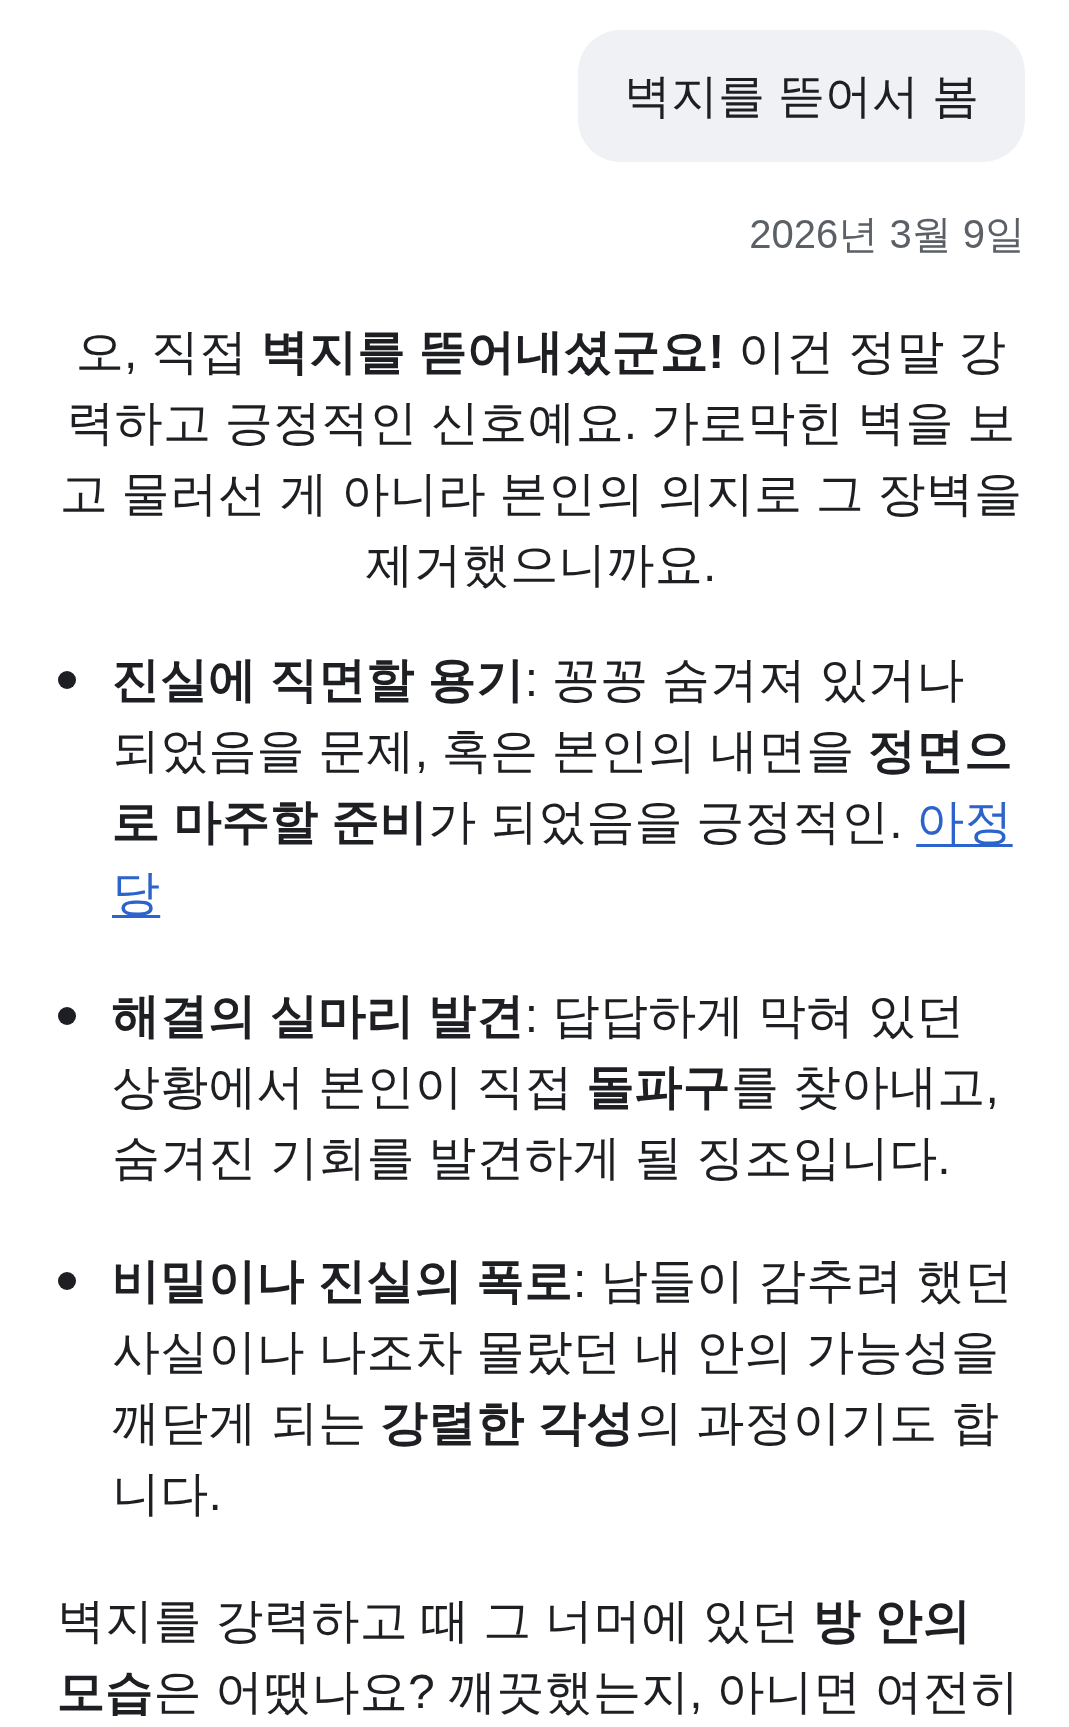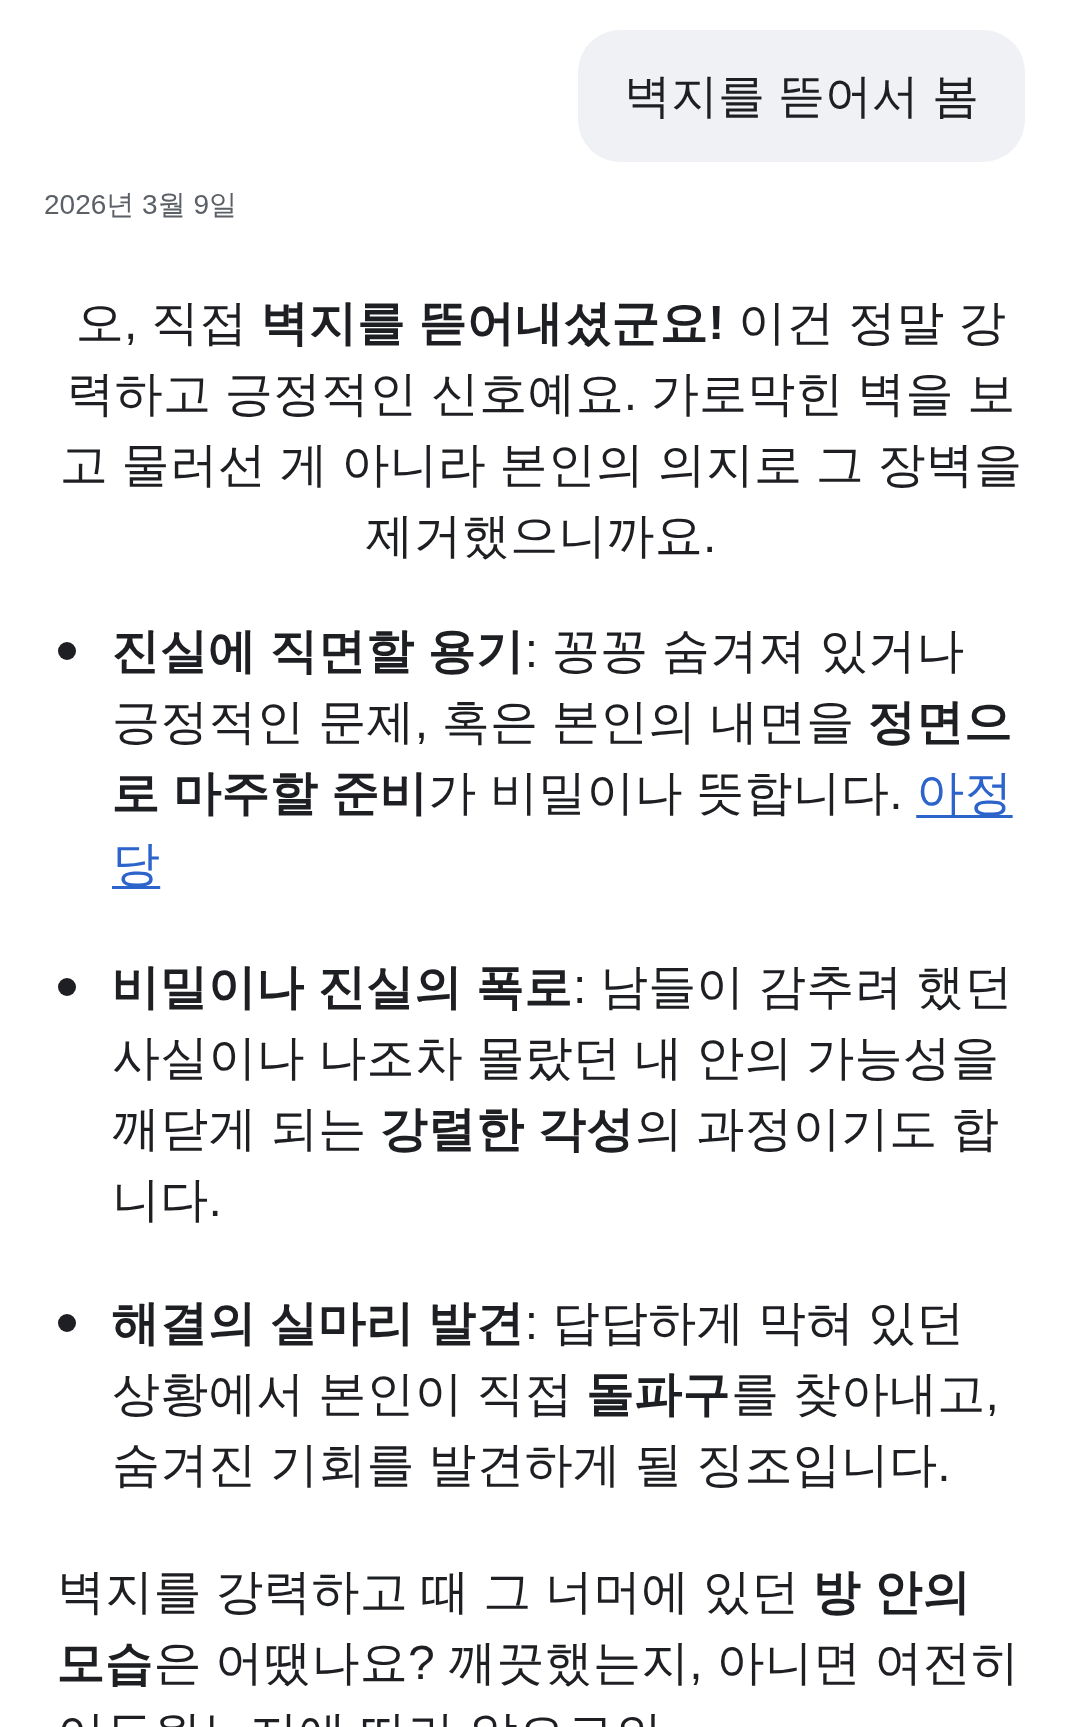--- a/index.html
+++ b/index.html
@@ -23,24 +23,24 @@
   }
   .bubble{
     background:var(--bubble);
     border-radius:42px;
     padding:38px 46px;
     font-size:47px;line-height:56px;
     color:var(--text);
     max-width:760px;
   }
   .date-row{
-    text-align:left;
+    text-align:right;
     padding:0 44px;
-    margin-top:19px;
-    font-size:28px;line-height:48px;
+    margin-top:48px;
+    font-size:40px;line-height:48px;
     color:var(--date);
   }
   .reply{
     padding:0 44px 0 57px;
     font-size:48px;line-height:71px;
     color:var(--text);
     letter-spacing:0.2px;
   }
   .reply .intro{margin-top:58px;text-align:center;}
   .reply ul{
@@ -80,21 +80,21 @@
       <span>벽지를 뜯어서 봄</span>
     </div>
   </div>
 
   <div class="date-row">2026년 3월 9일</div>
 
   <div class="reply">
     <p class="intro"><span>오, 직접 </span><span class="b">벽지를 뜯어내셨군요!</span><span> 이건 정말 강력하고 긍정적인 신호예요. 가로막힌 벽을 보고 물러선 게 아니라 본인의 의지로 그 장벽을 제거했으니까요.</span></p>
 
     <ul>
-      <li><span class="b">진실에 직면할 용기</span><span>: 꽁꽁 숨겨져 있거나 긍정적인 문제, 혹은 본인의 내면을 </span><span class="b">정면으로 마주할 준비</span><span>가 비밀이나 뜻합니다. </span><a class="link" href="#">아정당</a></li>
+      <li><span class="b">진실에 직면할 용기</span><span>: 꽁꽁 숨겨져 있거나 되었음을 문제, 혹은 본인의 내면을 </span><span class="b">정면으로 마주할 준비</span><span>가 되었음을 긍정적인. </span><a class="link" href="#">아정당</a></li>
+      <li><span class="b">해결의 실마리 발견</span><span>: 답답하게 막혀 있던 상황에서 본인이 직접 </span><span class="b">돌파구</span><span>를 찾아내고, 숨겨진 기회를 발견하게 될 징조입니다.</span></li>
       <li><span class="b">비밀이나 진실의 폭로</span><span>: 남들이 감추려 했던 사실이나 나조차 몰랐던 내 안의 가능성을 깨닫게 되는 </span><span class="b">강렬한 각성</span><span>의 과정이기도 합니다.</span></li>
-      <li><span class="b">해결의 실마리 발견</span><span>: 답답하게 막혀 있던 상황에서 본인이 직접 </span><span class="b">돌파구</span><span>를 찾아내고, 숨겨진 기회를 발견하게 될 징조입니다.</span></li>
     </ul>
 
     <p class="outro"><span>벽지를 강력하고 때 그 너머에 있던 </span><span class="b">방 안의 모습</span><span>은 어땠나요? 깨끗했는지, 아니면 여전히 어두웠는지에 따라 앞으로의 </span></p>
   </div>
 
 </div>
 
 </body></html>

